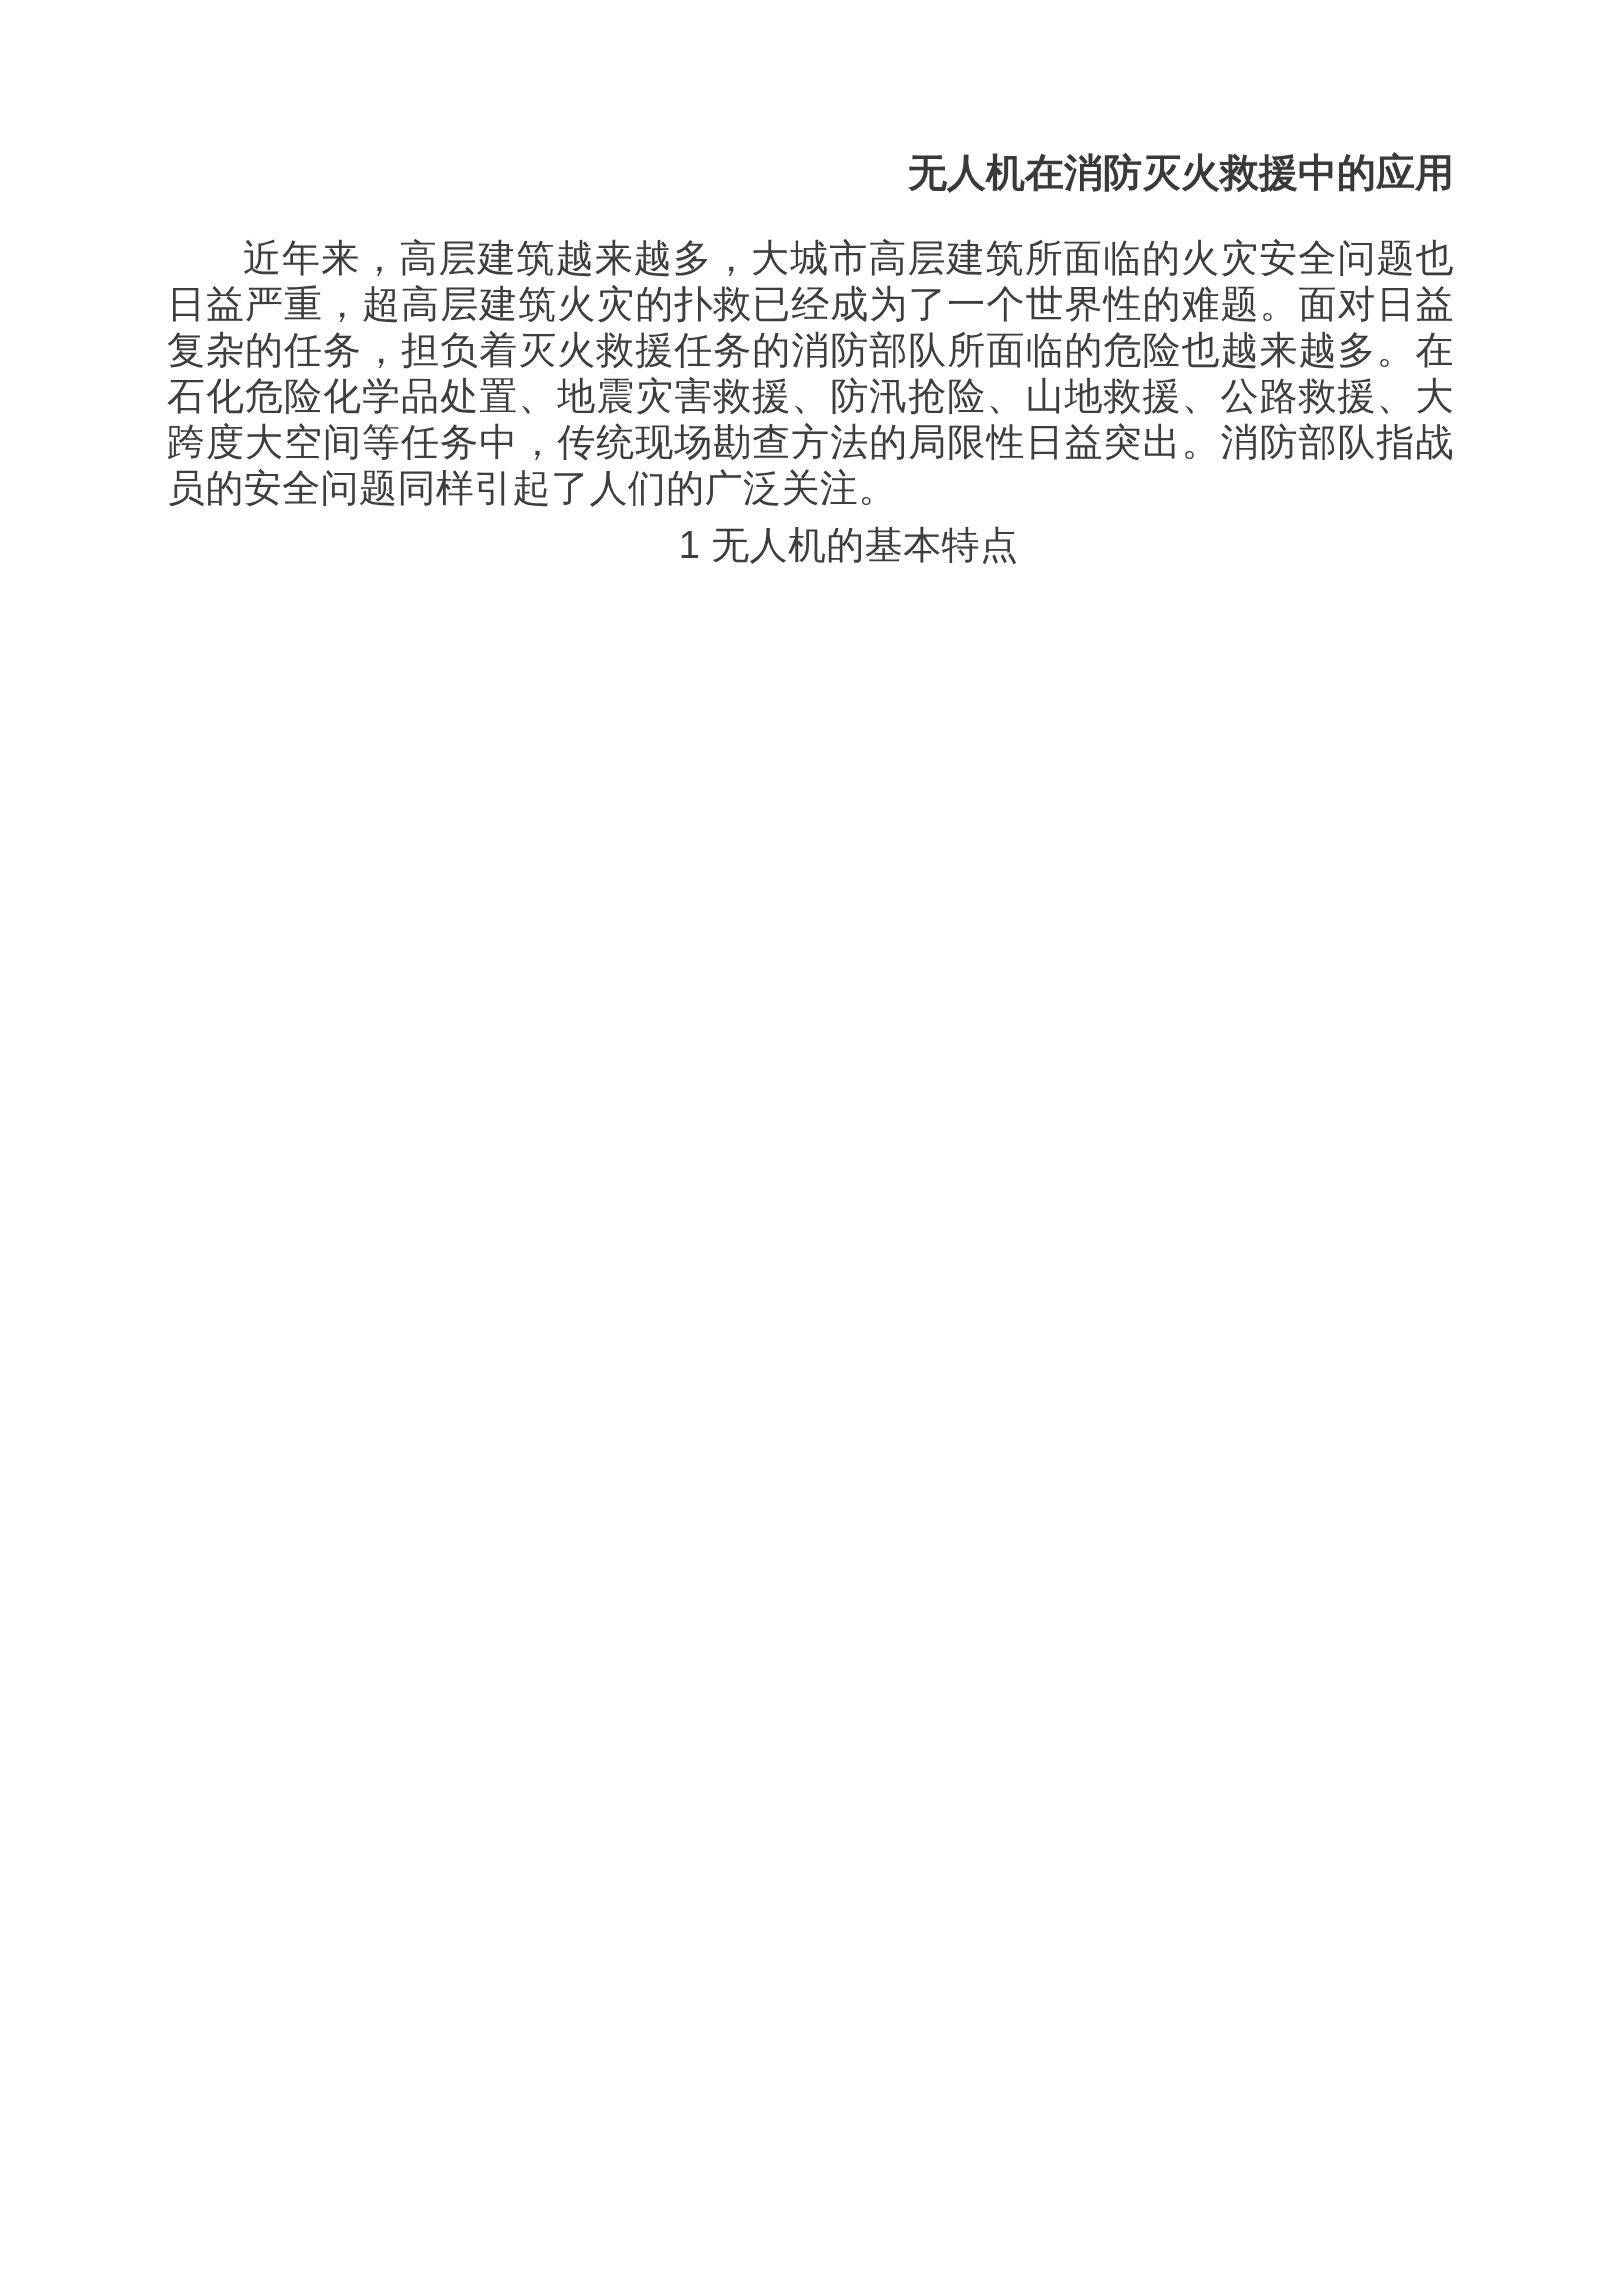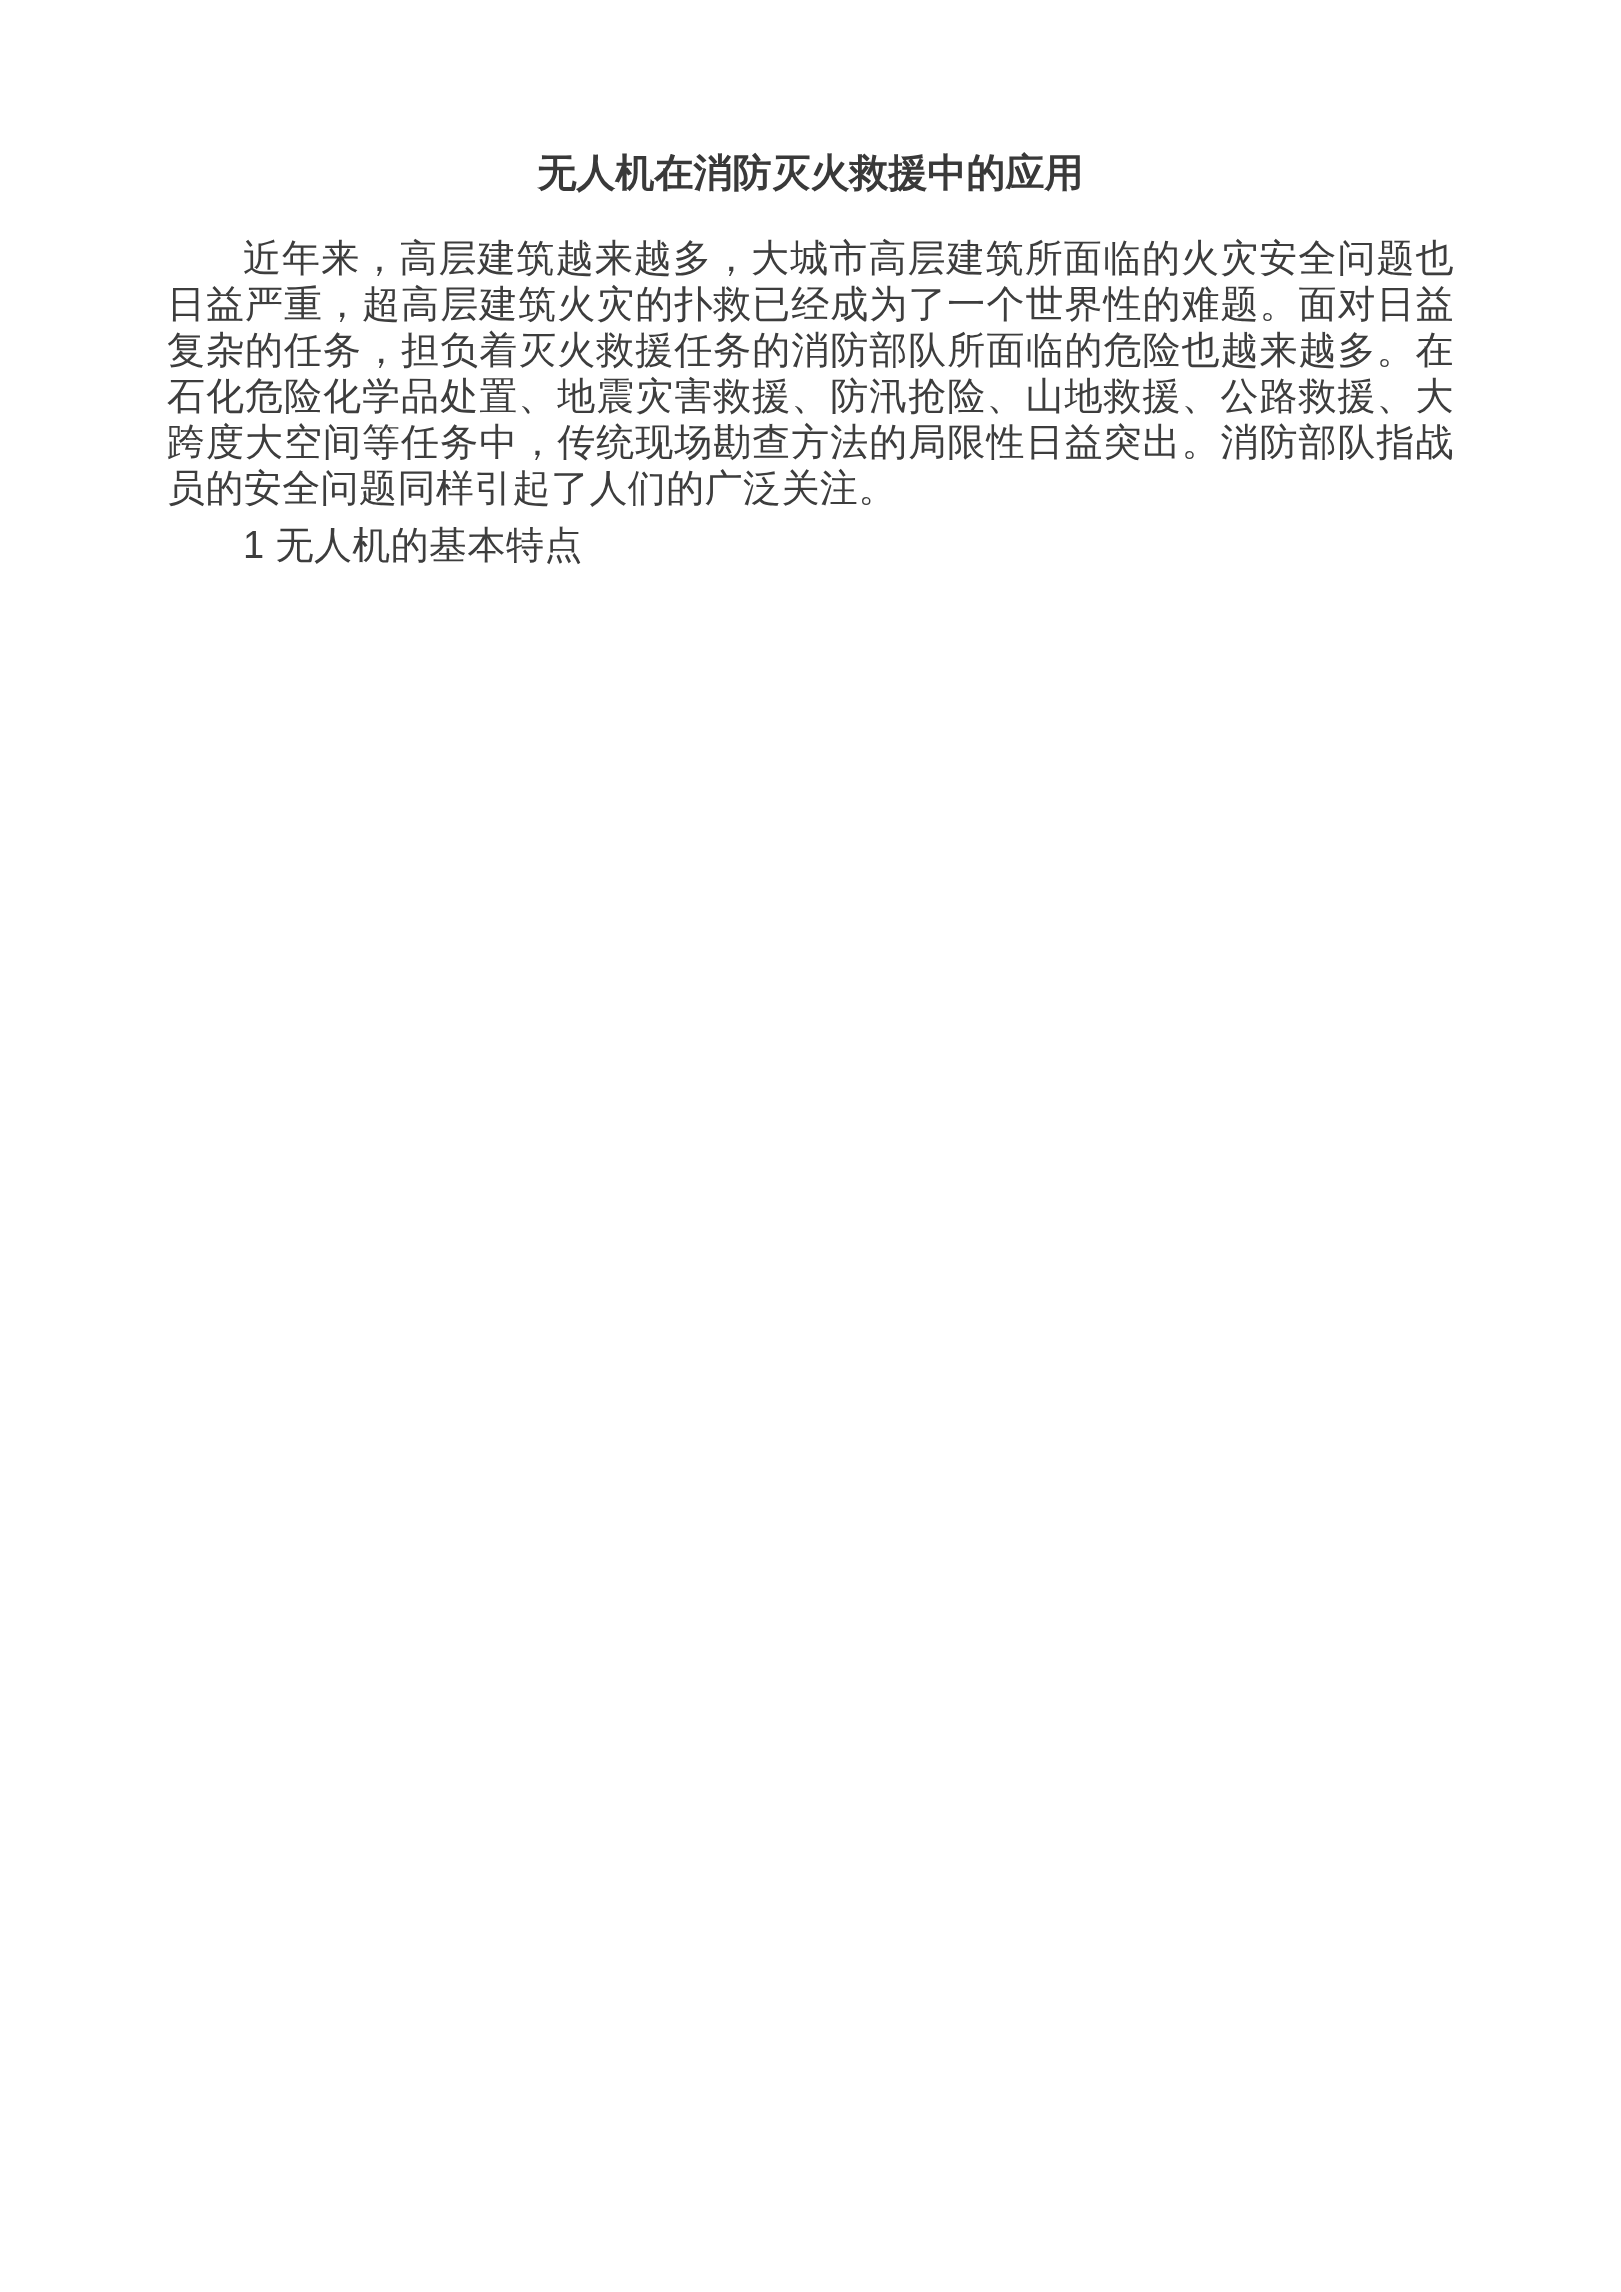--- a/index.html
+++ b/index.html
@@ -16,35 +16,35 @@
     padding: 145px 167px 78px 167px;
     font-family: "Liberation Sans", sans-serif;
     color: #3d3d3d;
     overflow: hidden;
   }
   .doc-title {
     margin: 0 0 35px 0;
     font-size: 39px;
     line-height: 55px;
     font-weight: bold;
-    text-align: center;
+    text-align: right;
     color: #393939;
   }
   .para {
     margin: 0 0 10.8px 0;
     font-size: 38px;
     line-height: 46px;
     text-align: justify;
     text-justify: inter-ideograph;
     text-indent: 2em;
     letter-spacing: 0.4px;
     word-break: break-all;
   }
   .section-heading {
-    text-align: left;
+    text-align: center;
   }
 </style>
 </head>
 <body>
 
 <div class="page">
   <h1 class="doc-title">无人机在消防灭火救援中的应用</h1>
 
   <p class="para">近年来，高层建筑越来越多，大城市高层建筑所面临的火灾安全问题也日益严重，超高层建筑火灾的扑救已经成为了一个世界性的难题。面对日益复杂的任务，担负着灭火救援任务的消防部队所面临的危险也越来越多。在石化危险化学品处置、地震灾害救援、防汛抢险、山地救援、公路救援、大跨度大空间等任务中，传统现场勘查方法的局限性日益突出。消防部队指战员的安全问题同样引起了人们的广泛关注。</p>
 

